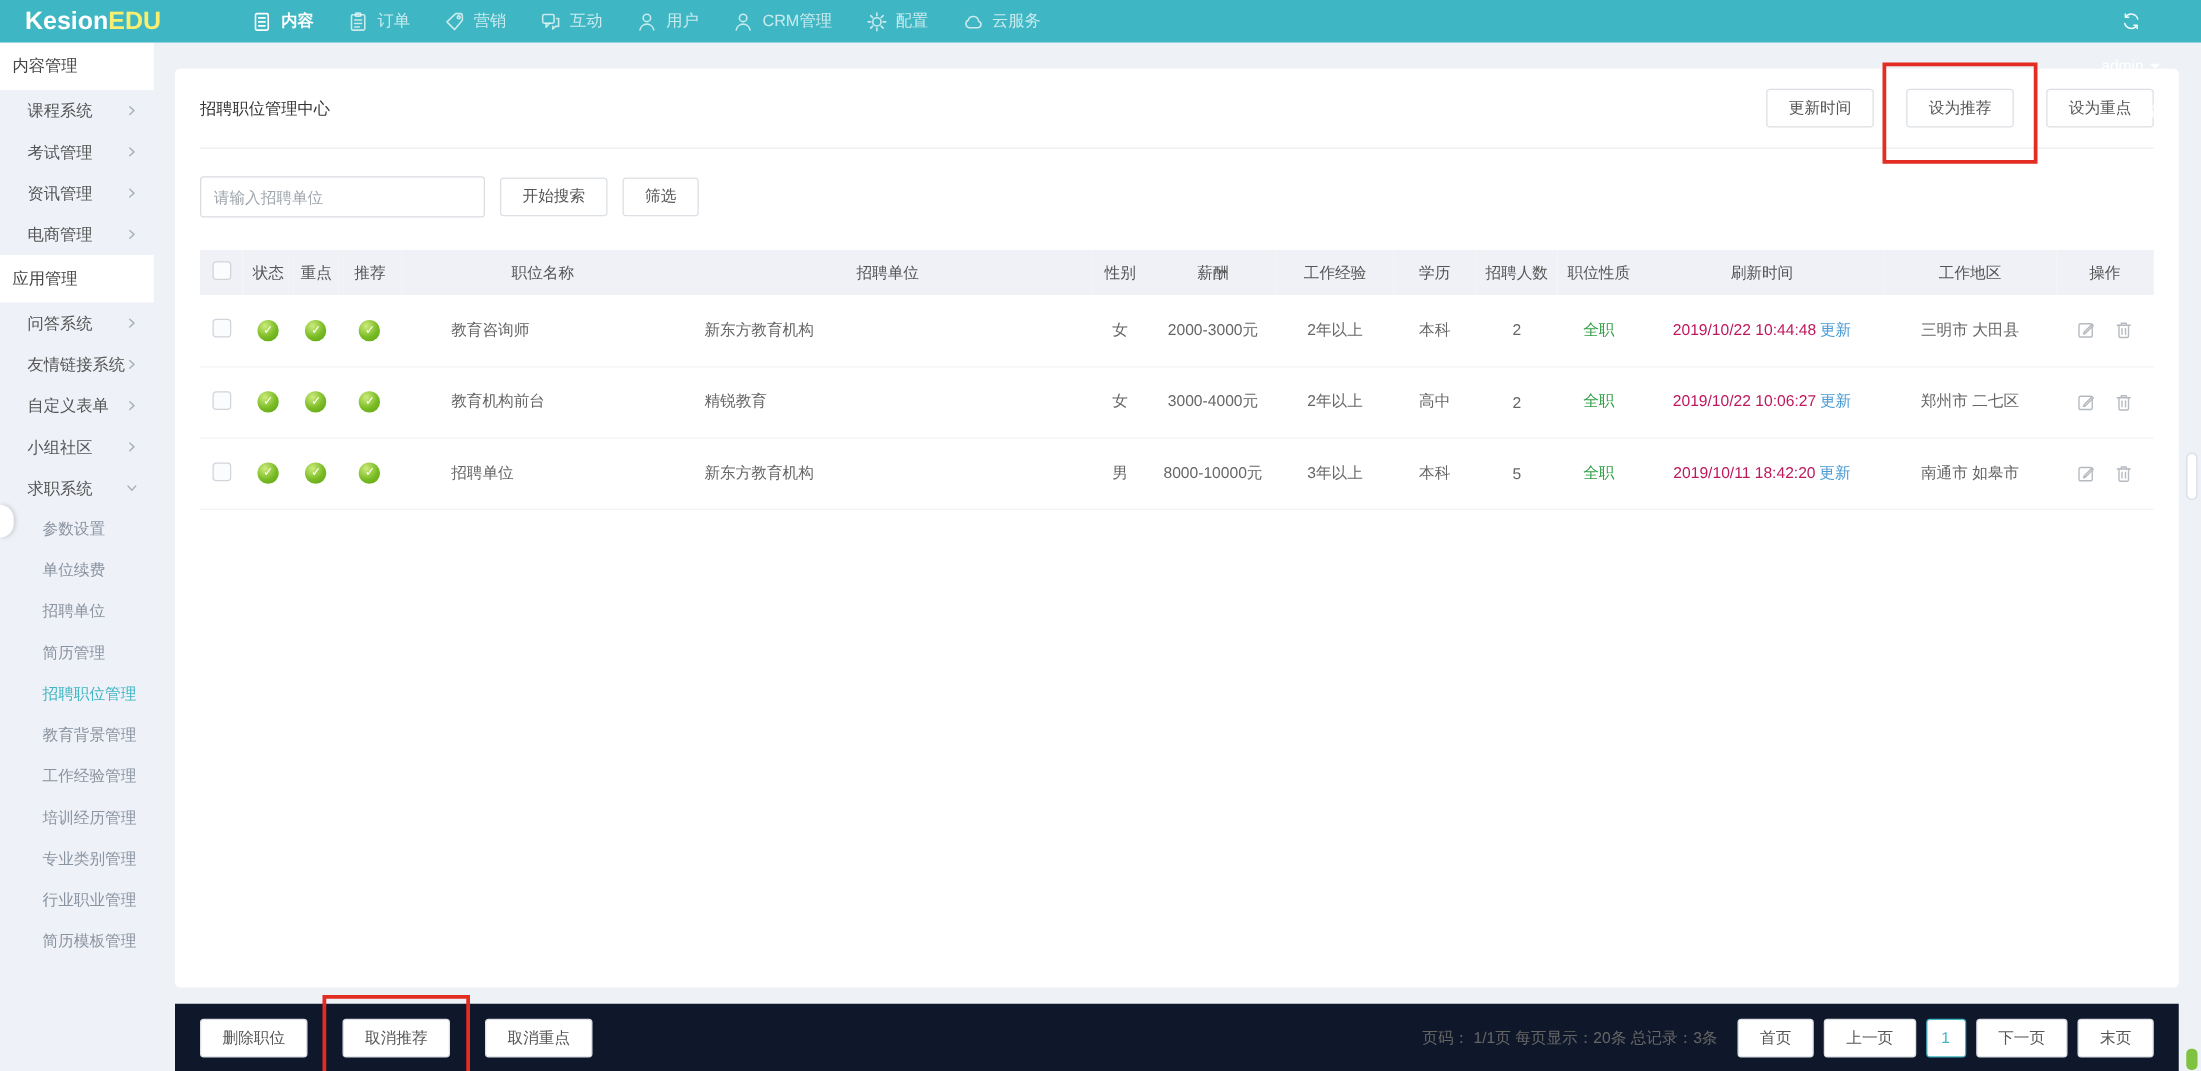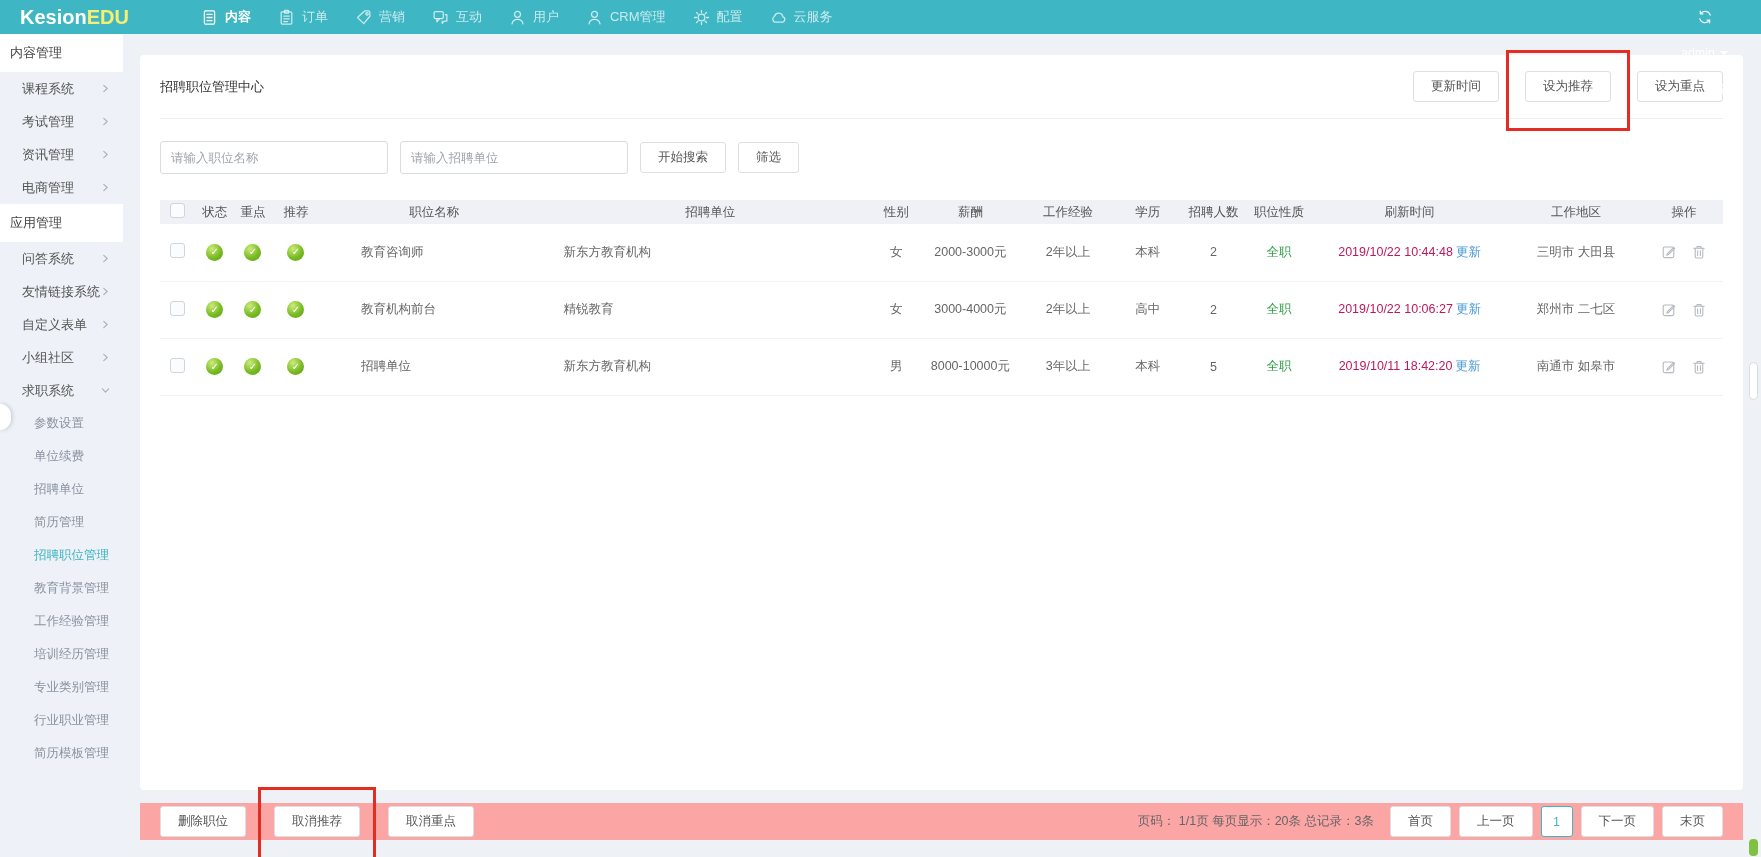--- a/index.html
+++ b/index.html
@@ -55,21 +55,21 @@
     border-radius:3px; height:31px; padding:0 17px; cursor:pointer; white-space:nowrap;
     font-family:inherit; }
   .search-row { margin:22px 20px 0; display:flex; align-items:center; gap:12px; }
   .inp { height:33px; width:228px; border:1px solid #d9dce1; border-radius:3px;
     padding:0 10px; font-size:12.5px; color:#333; font-family:inherit; background:#fff; }
   .inp::placeholder { color:#a0a6ad; }
 
   
   .table-wrap { margin:26px 20px 0; }
   table.grid { width:100%; border-collapse:collapse; table-layout:fixed; }
-  .grid th { height:24px; background:#eff1f6; font-weight:normal; color:#555;
+  .grid th { height:36px; background:#eff1f6; font-weight:normal; color:#555;
     font-size:12.5px; text-align:center; }
   .grid td { height:57px; text-align:center; color:#666; font-size:12.5px;
     border-bottom:1px solid #f1f2f5; overflow:hidden; white-space:nowrap; }
   .tl { text-align:left !important; }
   .job-cell { padding-left:40px; }
   .emp-cell { padding-left:16px; }
   .chk { width:15px; height:15px; border:1px solid #d0d4db; border-radius:3px;
     background:#fbfcfd; display:inline-block; cursor:pointer; }
   .ok { width:17px; height:17px; border-radius:50%; display:inline-flex; align-items:center;
     justify-content:center; cursor:pointer;
@@ -77,21 +77,21 @@
   .ok::after { content:"\2713"; color:#fff; font-size:10px; font-weight:bold; line-height:1; }
   .jobtype { color:#2f9e44 !important; }
   .rt { color:#be185d; }
   .rl { color:#4a9ad5; text-decoration:none; cursor:pointer; margin-left:3px; }
   .ops { white-space:nowrap; }
   .op { display:inline-block; color:#b5b9c0; cursor:pointer; margin:0 5px; vertical-align:middle; }
   .op svg { width:16px; height:16px; stroke:currentColor; fill:none; stroke-width:1.1;
     stroke-linecap:round; stroke-linejoin:round; }
 
   
-  .footbar { position:absolute; left:140px; top:803px; width:1603px; height:37px; background:#fca5a5;
+  .footbar { position:absolute; left:140px; top:803px; width:1603px; height:54px; background:#0f172a;
     display:flex; align-items:center; padding:0 20px; z-index:2; }
   .foot-left { display:flex; align-items:center; gap:28px; }
   .foot-right { margin-left:auto; display:flex; align-items:center; gap:8px; }
   .pg-summary { color:#666; font-size:12.5px; margin-right:8px; white-space:nowrap; }
   .pg { min-width:46px; text-align:center; }
   .pg.active { width:32px; min-width:32px; padding:0; border-color:#3fb6c3; color:#3fb6c3; }
 
   
   .anno-wrap { position:relative; display:inline-block; }
   .anno { position:absolute; border:3px solid #e32d22; z-index:9; pointer-events:none; }
@@ -287,21 +287,20 @@
       <button class="btn">更新时间</button>
       <span class="anno-wrap">
         <button class="btn">设为推荐</button>
         <div class="anno anno-top"></div>
       </span>
       <button class="btn">设为重点</button>
     </div>
   </div>
 
   <div class="search-row">
-    <input class="inp" placeholder="请输入职位名称" style="">
     <input class="inp" placeholder="请输入招聘单位" style="">
     <button class="btn">开始搜索</button>
     <button class="btn">筛选</button>
   </div>
 
   <div class="table-wrap">
     <table class="grid">
       <colgroup>
         <col style="width:2.2%">
           <col style="width:2.6%">

